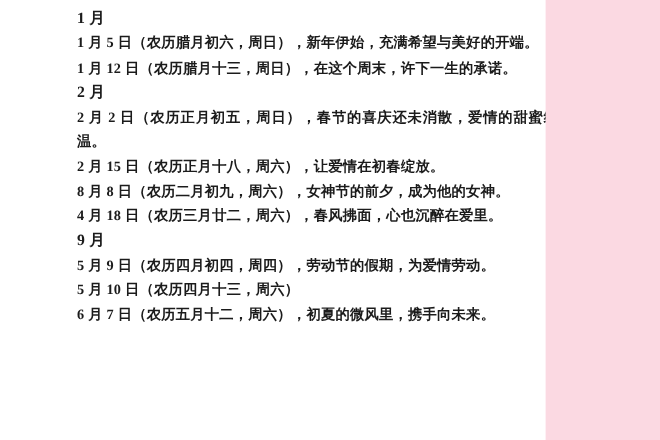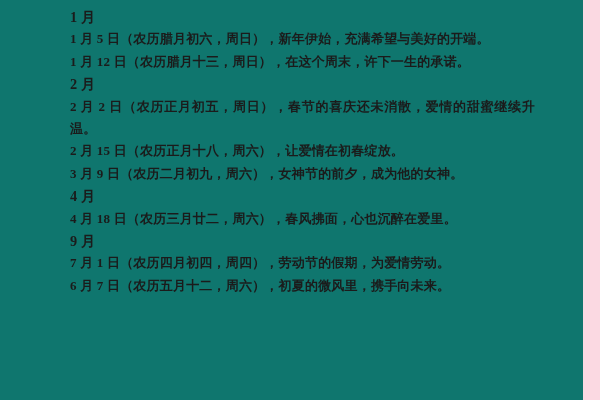--- a/index.html
+++ b/index.html
@@ -8,24 +8,24 @@
   }
   body {
     width: 600px;
     height: 400px;
     background: #fbd9e2;
     font-family: "Liberation Serif", "DejaVu Serif", serif;
     overflow: hidden;
   }
   #page {
     position: relative;
-    width: 583px;
+    width: 496px;
     height: 400px;
     box-sizing: border-box;
-    background: #0f766e;
+    background: #ffffff;
     overflow: hidden;
   }
   .content {
     position: absolute;
     left: 70px;
     top: 6px;
     width: 465px;
   }
   .line {
     color: #1b1b1b;
@@ -51,20 +51,20 @@
 <body>
 
 <div id="page">
   <div class="content">
     <div class="line month">1 月</div>
     <div class="line entry">1 月 5 日（农历腊月初六，周日），新年伊始，充满希望与美好的开端。</div>
     <div class="line entry">1 月 12 日（农历腊月十三，周日），在这个周末，许下一生的承诺。</div>
     <div class="line month">2 月</div>
     <div class="line entry">2 月 2 日（农历正月初五，周日），春节的喜庆还未消散，爱情的甜蜜继续升温。</div>
     <div class="line entry">2 月 15 日（农历正月十八，周六），让爱情在初春绽放。</div>
-    <div class="line entry">3 月 9 日（农历二月初九，周六），女神节的前夕，成为他的女神。</div>
-    <div class="line month">4 月</div>
+    <div class="line entry">8 月 8 日（农历二月初九，周六），女神节的前夕，成为他的女神。</div>
     <div class="line entry">4 月 18 日（农历三月廿二，周六），春风拂面，心也沉醉在爱里。</div>
     <div class="line month">9 月</div>
-    <div class="line entry">7 月 1 日（农历四月初四，周四），劳动节的假期，为爱情劳动。</div>
+    <div class="line entry">5 月 9 日（农历四月初四，周四），劳动节的假期，为爱情劳动。</div>
+    <div class="line entry">5 月 10 日（农历四月十三，周六）</div>
     <div class="line entry clipped">6 月 7 日（农历五月十二，周六），初夏的微风里，携手向未来。</div>
   </div>
 </div>
 
 </body></html>

